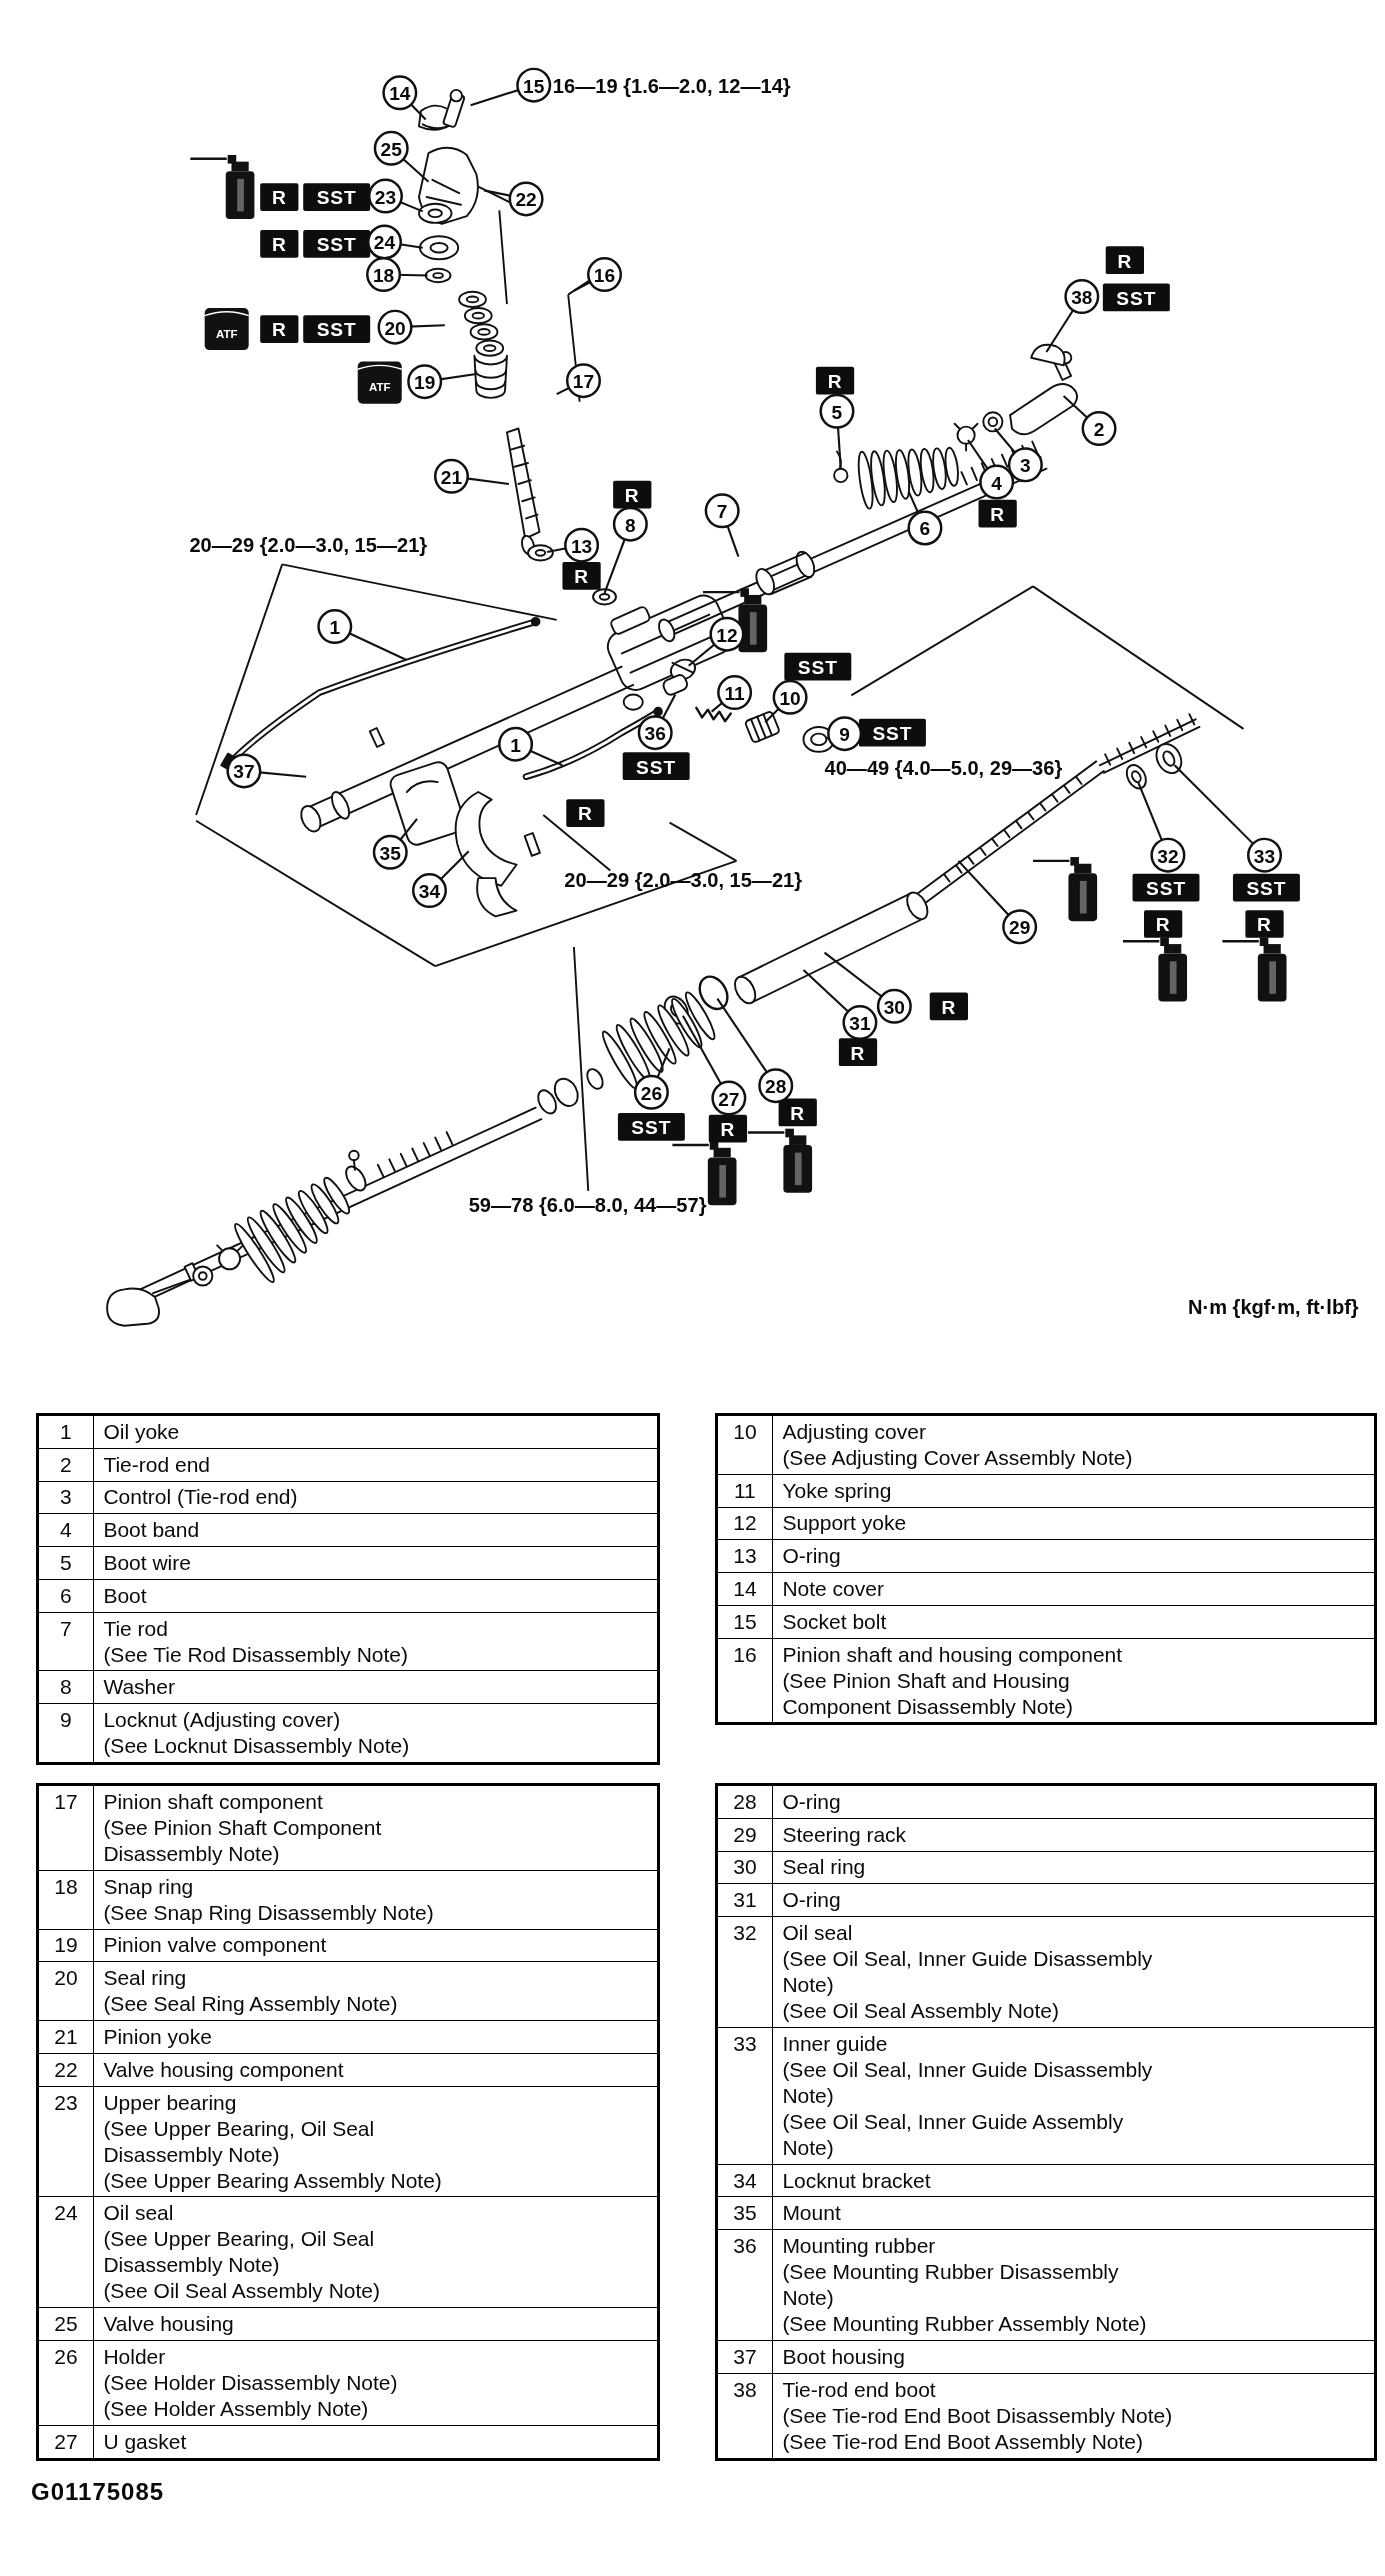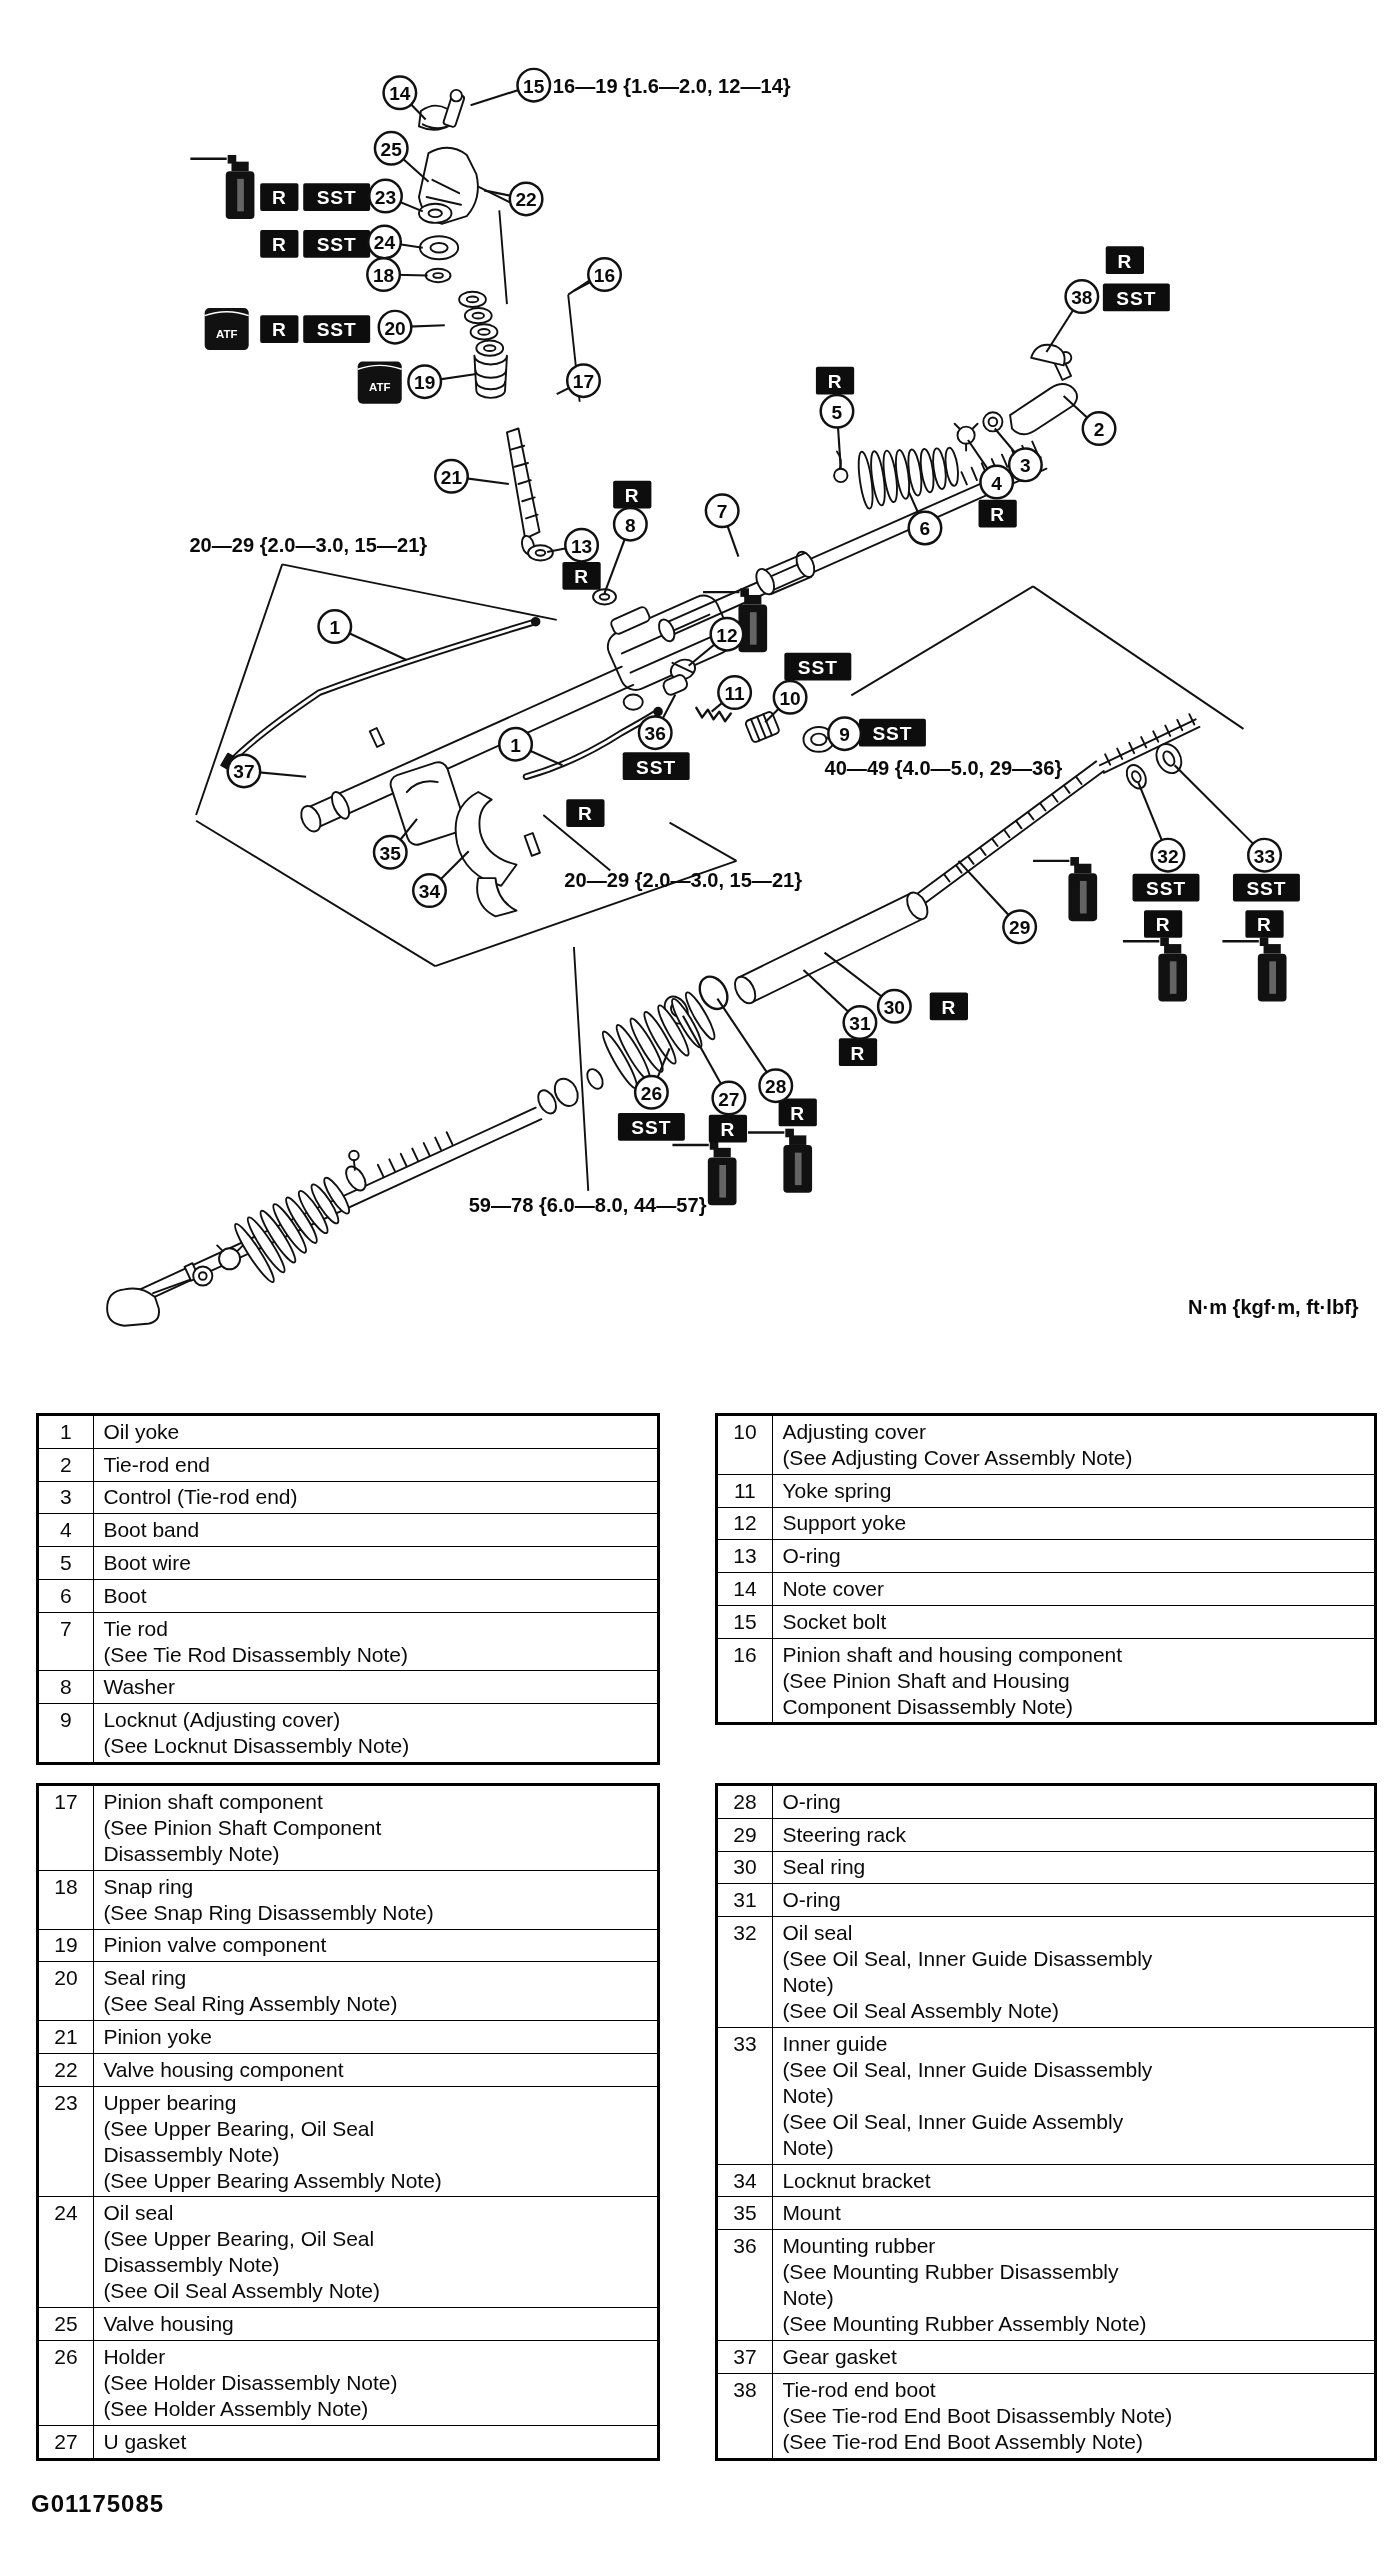--- a/index.html
+++ b/index.html
@@ -6,21 +6,21 @@
   body{width:1386px;height:2576px;position:relative;font-family:"Liberation Sans",sans-serif;color:#111;}
   #diagram-svg{position:absolute;left:0;top:0;}
   .parts-table{position:absolute;border:2.9px solid #000;background:#fff;}
   .parts-table table{border-collapse:collapse;width:100%;}
   .parts-table td{border:1.9px solid #000;font-size:21px;line-height:26px;padding:2.9px 9.6px;vertical-align:top;color:#0a0a0a;}
   .parts-table td.num{width:50px;text-align:center;padding:2.9px 1.9px;}
   #table-left-top{left:36px;top:1413px;width:620px;}
   #table-right-top{left:715px;top:1413px;width:658px;}
   #table-left-bottom{left:36px;top:1783px;width:620px;}
   #table-right-bottom{left:715px;top:1783px;width:658px;}
-  #figure-id{position:absolute;left:31px;top:2478px;font-size:24px;font-weight:600;letter-spacing:1px;color:#0a0a0a;margin-top:12px;}
+  #figure-id{position:absolute;left:31px;top:2478px;font-size:24px;font-weight:600;letter-spacing:1px;color:#0a0a0a;}
   svg text{font-family:"Liberation Sans",sans-serif;}
   .spec-text{font-size:21px;font-weight:bold;fill:#0a0a0a;}
   .badge-text{font-size:20px;font-weight:bold;fill:#fff;letter-spacing:1px;}
   .callout-text{font-size:20px;font-weight:bold;fill:#0a0a0a;}
 </style>
 </head>
 <body>
 
 <svg id="diagram-svg" width="1386" height="1386" viewBox="0 0 1449 1449">
 
@@ -779,21 +779,21 @@
         <tr>
           <td class="num">35</td>
           <td>Mount</td>
         </tr>
         <tr>
           <td class="num">36</td>
           <td>Mounting rubber<br>(See Mounting Rubber Disassembly<br>Note)<br>(See Mounting Rubber Assembly Note)</td>
         </tr>
         <tr>
           <td class="num">37</td>
-          <td>Gear gasket</td>
+          <td>Boot housing</td>
         </tr>
         <tr>
           <td class="num">38</td>
           <td>Tie-rod end boot<br>(See Tie-rod End Boot Disassembly Note)<br>(See Tie-rod End Boot Assembly Note)</td>
         </tr>
       </tbody>
     </table>
   </div>
 
 <div id="figure-id">G01175085</div>

